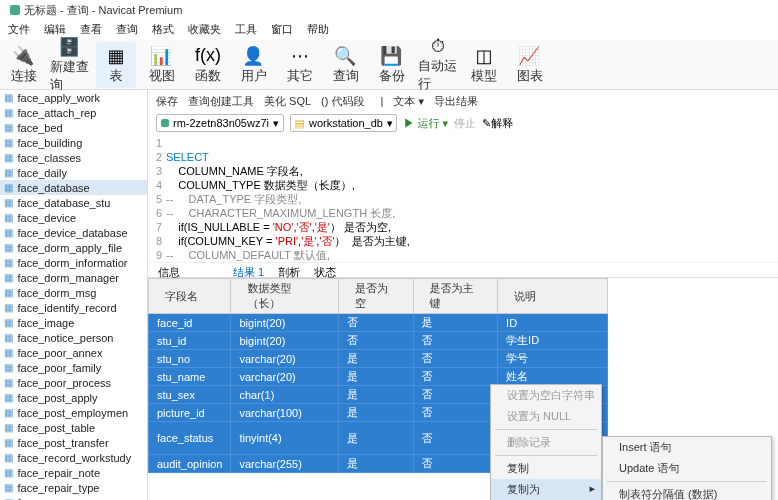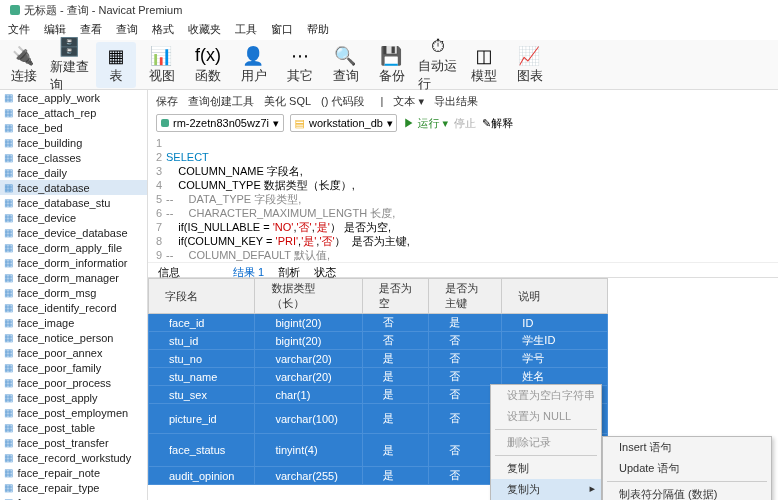--- a/index.html
+++ b/index.html
@@ -28,21 +28,21 @@
 .gutter { color: #999; text-align: right; width: 14px; padding-right: 4px; }
 .sql { white-space: pre; }
 .sql .kw { color: #0080c0; }
 .sql .str { color: #c00; }
 .sql .cm { color: #888; }
 .restabs { height: 16px; display: flex; gap: 14px; padding: 2px 10px; border-top: 1px solid #eee; border-bottom: 1px solid #ddd; }
 .restabs span.active { color: #0066cc; margin-left: 39px; }
 .grid { position: relative; }
 .grid table { border-collapse: collapse; width: 460px; }
 .grid th { background: #f0f0f0; border: 1px solid #ccc; padding: 2px 16px; text-align: left; font-weight: normal; color: #333; height: 18px; margin-top: 21px; }
-.grid td { background: #2f7fd1; color: #fff; border: 1px solid #4a90d9; padding: 1px 20px; height: 16px; }
+.grid td { background: #2f7fd1; color: #fff; border: 1px solid #4a90d9; padding: 1px 8px; height: 16px; }
 .ctxmenu { position: absolute; background: #f4f4f4; border: 1px solid #bbb; box-shadow: 2px 2px 4px rgba(0,0,0,.2); }
 .ctxmenu .mi { padding: 3px 26px 3px 16px; white-space: nowrap; cursor: pointer; color: #333; position: relative; }
 .ctxmenu .mi.hover { background: #d6e6f5; }
 .ctxmenu .mi.dis { color: #999; padding-left: 16px; }
 .ctxmenu .sep { height: 1px; background: #ccc; margin: 2px 4px; }
 .ctxmenu .arrow { position: absolute; right: 6px; }
 #menu1 { top: 384px; left: 490px; width: 112px; }
 #menu2 { top: 436px; left: 602px; width: 170px; }
 </style>
 </head>

